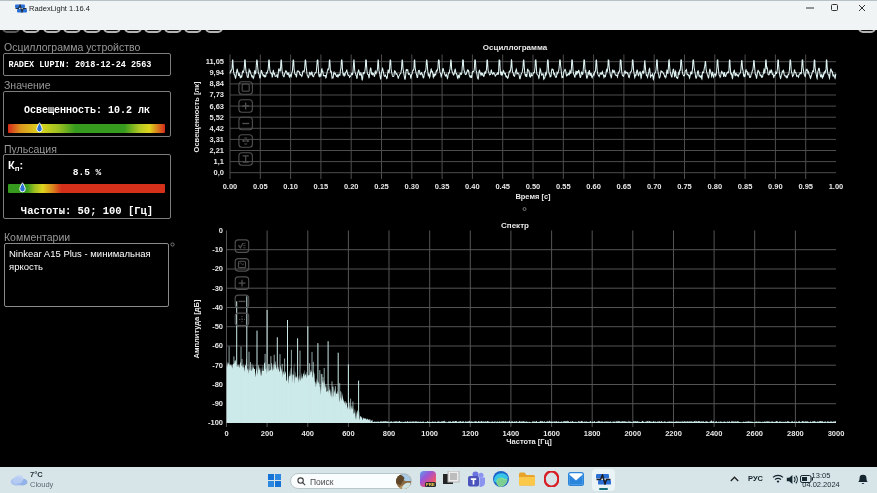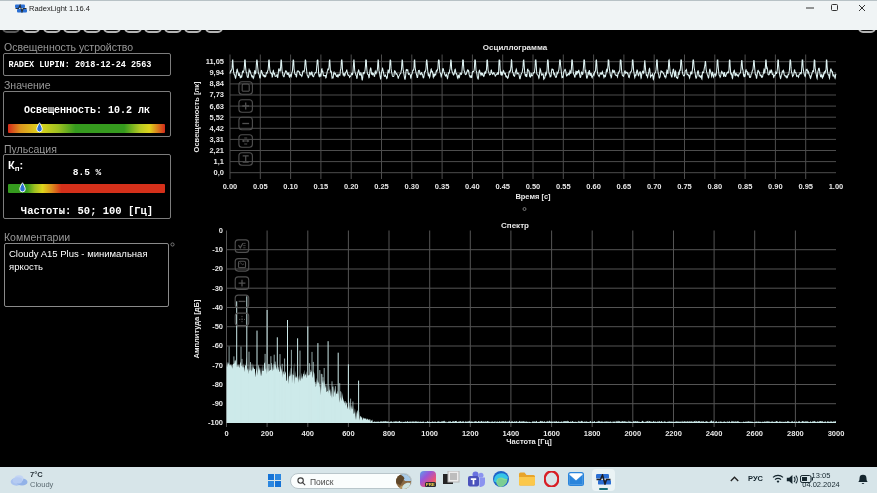--- a/index.html
+++ b/index.html
@@ -306,21 +306,21 @@
         <rect x="7.4" y="1.8" width="4.8" height="4" rx="0.8" fill="none" stroke="#f2f2f2" stroke-width="1.3"></rect>
         <rect x="7.4" y="8.2" width="4.8" height="4" rx="0.8" fill="none" stroke="#f2f2f2" stroke-width="1.3"></rect>
       </svg>
     </div>
 <div class="tbtn" style="left:858px">
       <svg width="14" height="14" viewBox="0 0 14 14" style="display:block">
         <text x="7" y="11" text-anchor="middle" font-size="12px" font-weight="bold" fill="#fff" font-family="Liberation Sans">?</text>
       </svg>
     </div>
 
-<div class="sechead" style="top:26.5px">Освещенность устройство</div>
+<div class="sechead" style="top:26.5px">Осциллограмма устройство</div>
 <div class="pbox" style="top:39px;height:22.5px">
       <div class="bw" style="margin-top:6px;font-size:8.5px;padding-right:14px">RADEX LUPIN: 2018-12-24 2563</div>
     </div>
 <div class="sechead" style="top:65px">Значение</div>
 <div class="pbox" style="top:77px;height:46px">
   <div class="bw" style="margin-top:13px;font-size:10px">Освещенность: 10.2 лк</div>
   <div class="gbar" style="top:31.8px;background:linear-gradient(90deg,#d42a1a 0%,#db951e 8%,#ddd41c 20%,#9dc021 32%,#359a1e 43%,#359a1e 74%,#b5c923 84%,#ddd41c 90%,#d9821d 95%,#d42a1a 100%)">
         <svg class="drop" style="left:28.4px" width="8" height="12" viewBox="0 0 8 12">
           <path d="M4 0.6C4 0.6 0.9 5.2 0.9 7.9a3.1 3.1 0 0 0 6.2 0C7.1 5.2 4 0.6 4 0.6Z" fill="#2a6fd4" stroke="#ffffff" stroke-width="1.1"></path>
         </svg>
@@ -332,21 +332,21 @@
   <div class="bw abs" style="left:0;right:0;top:12px;font-size:9.5px">8.5 %</div>
   <div class="gbar" style="top:29.5px;background:linear-gradient(90deg,#359a1e 0%,#359a1e 12%,#9dc021 17%,#ddd41c 22%,#db8c1d 28%,#d5301a 34%,#d5301a 100%)">
         <svg class="drop" style="left:10.6px" width="8" height="12" viewBox="0 0 8 12">
           <path d="M4 0.6C4 0.6 0.9 5.2 0.9 7.9a3.1 3.1 0 0 0 6.2 0C7.1 5.2 4 0.6 4 0.6Z" fill="#2a6fd4" stroke="#ffffff" stroke-width="1.1"></path>
         </svg>
       </div>
   <div class="bw abs" style="left:0;right:0;top:50px;font-size:10.5px">Частоты: 50; 100 [Гц]</div>
 </div>
 <div class="sechead" style="top:216.5px">Комментарии</div>
 <div class="pbox" style="left:4px;top:228.5px;width:165px;height:64px;border-color:#8a8a8a">
-  <div class="abs" style="left:4px;top:3px;font-size:9.5px;color:#fff;line-height:13.5px">Cloudy A15 Plus - минимальная яркость</div>
+  <div class="abs" style="left:4px;top:3px;font-size:9.5px;color:#fff;line-height:13.5px">Ninkear A15 Plus - минимальная яркость</div>
 </div>
 
 </div>
 <div id="titlebar">
   <svg class="abs" style="left:15px;top:3px" width="12" height="9" viewBox="0 0 12 9">
       <rect x="0" y="0.5" width="10" height="3.4" rx="1" fill="#2a6fd4"></rect>
       <rect x="2" y="5" width="10" height="3.4" rx="1" fill="#2a6fd4"></rect>
       <path d="M0.5 4.5h3l1.6-3.4 1.9 6.8 1.2-3.4h3.3" fill="none" stroke="#26303a" stroke-width="1.1"></path>
     </svg>
   <div class="tname">RadexLight 1.16.4</div>

